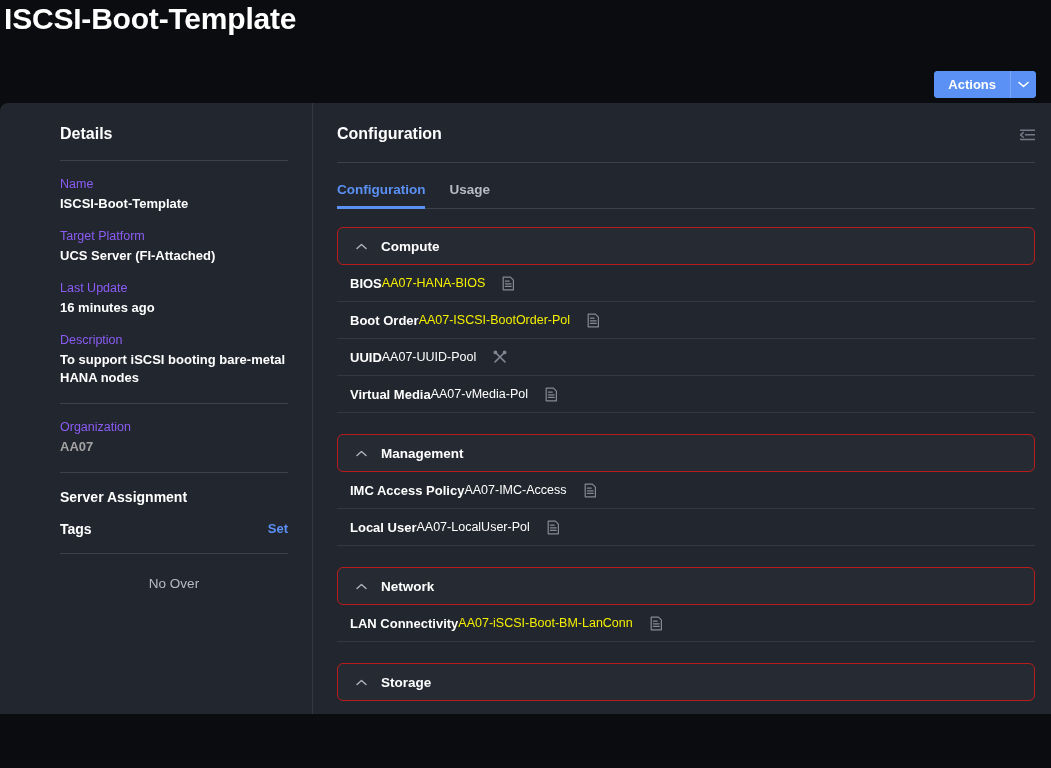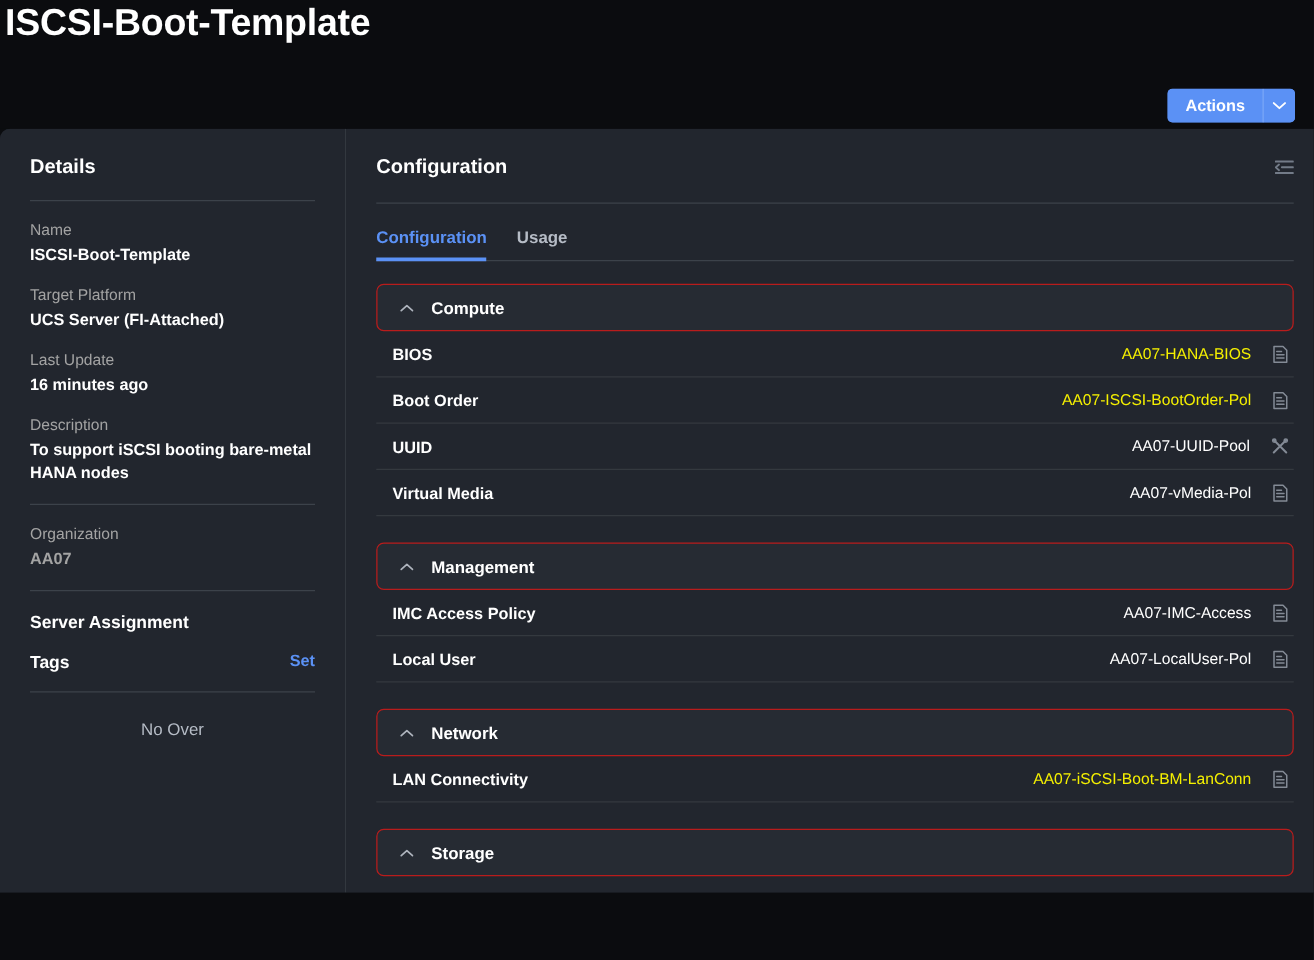--- a/index.html
+++ b/index.html
@@ -62,20 +62,21 @@
   .actions-caret svg { display: block; }
 
   
   .content {
     display: flex;
     height: 611px;
     background: #22262e;
     border-top-left-radius: 8px;
     border-top-right-radius: 0;
     overflow: hidden;
+    padding-left: 36px;
   }
 
   
   .details-panel {
     width: 277px;
     flex: 0 0 277px;
     background: #22262e;
     border-right: 1px solid #33383f;
     padding: 22px 24px 0 24px;
     position: relative;
@@ -87,21 +88,21 @@
     margin-bottom: 17px;
   }
   .hr {
     height: 1px;
     background: #3c424a;
     margin: 0 0 16px 0;
   }
   .field { margin-bottom: 16px; }
   .field-label {
     font-size: 12.5px;
-    color: #a3a3a3;
+    color: #8b5cf6;
     margin-bottom: 4px;
   }
   .field-value {
     font-size: 13px;
     font-weight: bold;
     color: #ffffff;
     line-height: 18px;
   }
   .field-value.link {
     color: #a3a3a3;
@@ -190,21 +191,20 @@
   .group-title {
     font-size: 13.5px;
     font-weight: bold;
     color: #ffffff;
   }
 
   .row {
     height: 37px;
     display: flex;
     align-items: center;
-    justify-content: space-between;
     border-bottom: 1px solid #34393f;
     padding: 0 4px 0 13px;
   }
   .row-label {
     font-size: 13px;
     font-weight: bold;
     color: #ffffff;
   }
   .row-right {
     display: flex;

